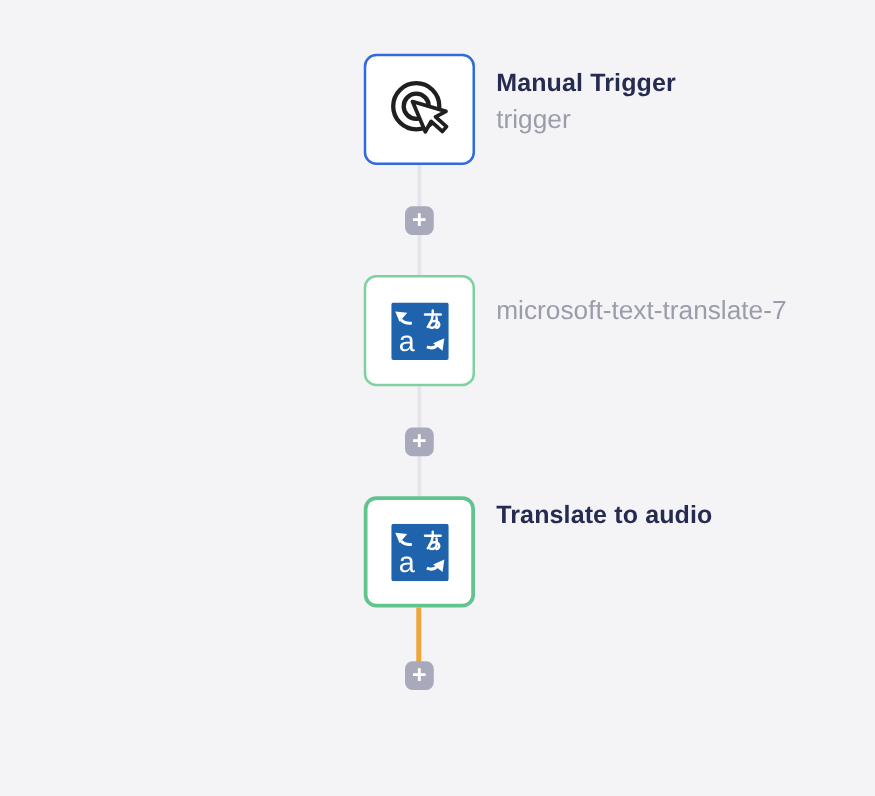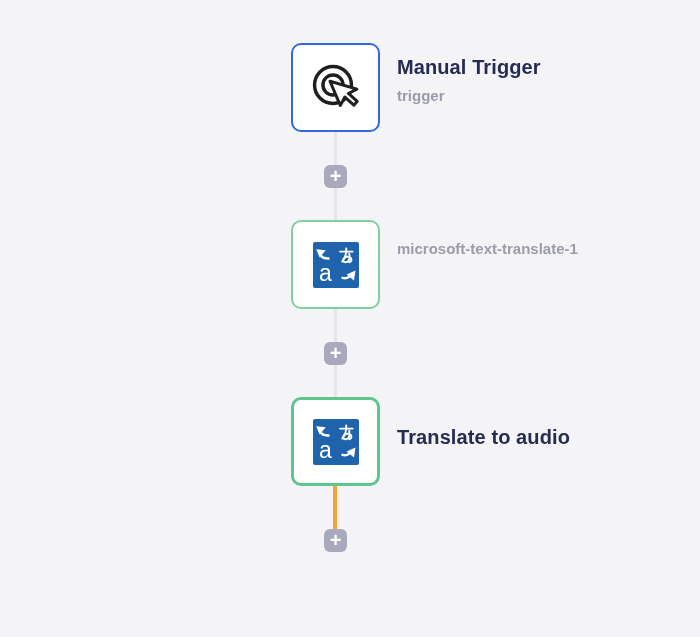--- a/index.html
+++ b/index.html
@@ -62,32 +62,32 @@
   .plus-btn.p1 { top: 165px; }
   .plus-btn.p2 { top: 342px; }
   .plus-btn.p3 { top: 529px; }
   .node-text {
     position: absolute;
     left: 397px;
     z-index: 2;
   }
   .node-text.t1 { top: 55px; }
   .node-text.t2 { top: 232px; }
-  .node-text.t3 { top: 425px; }
+  .node-text.t3 { top: 400px; }
   .node-title {
     font-size: 20px;
     font-weight: 700;
     color: #262b52;
     line-height: 24px;
     letter-spacing: 0.1px;
     white-space: nowrap;
   }
   .node-subtitle {
-    font-size: 15px;
-    font-weight: 700;
+    font-size: 21px;
+    font-weight: 400;
     color: #9b9cab;
     line-height: 22px;
     margin-top: 6px;
     white-space: nowrap;
   }
   .icon-svg { display: block; }
 </style>
 </head>
 <body>
 
@@ -128,21 +128,21 @@
         </g>
         <text x="6" y="38.5" font-family="Liberation Sans, DejaVu Sans, sans-serif" font-size="23" fill="#ffffff">a</text>
         <path d="M16.5,16.5 Q10.5,17 7.8,13.8" fill="none" stroke="#ffffff" stroke-width="2.4"></path>
         <polygon points="3.2,7.2 12.8,8.2 6.6,15.4" fill="#ffffff"></polygon>
         <path d="M28.5,35.5 Q33.5,37.5 36.5,34.5" fill="none" stroke="#ffffff" stroke-width="2.4"></path>
         <polygon points="42.5,28.5 41,38.5 33.5,32.5" fill="#ffffff"></polygon>
       </svg>
     </span>
   </div>
   <div class="node-text t2">
-    <div class="node-subtitle">microsoft-text-translate-1</div>
+    <div class="node-subtitle">microsoft-text-translate-7</div>
   </div>
 
   <div class="plus-btn p2">
     <span>+</span>
   </div>
 
   <div class="node action-2">
     <span>
       <svg class="icon-svg" viewBox="0 0 46 46" width="46" height="46" aria-hidden="true">
         <rect width="46" height="46" rx="2" fill="#1e63ac"></rect>

